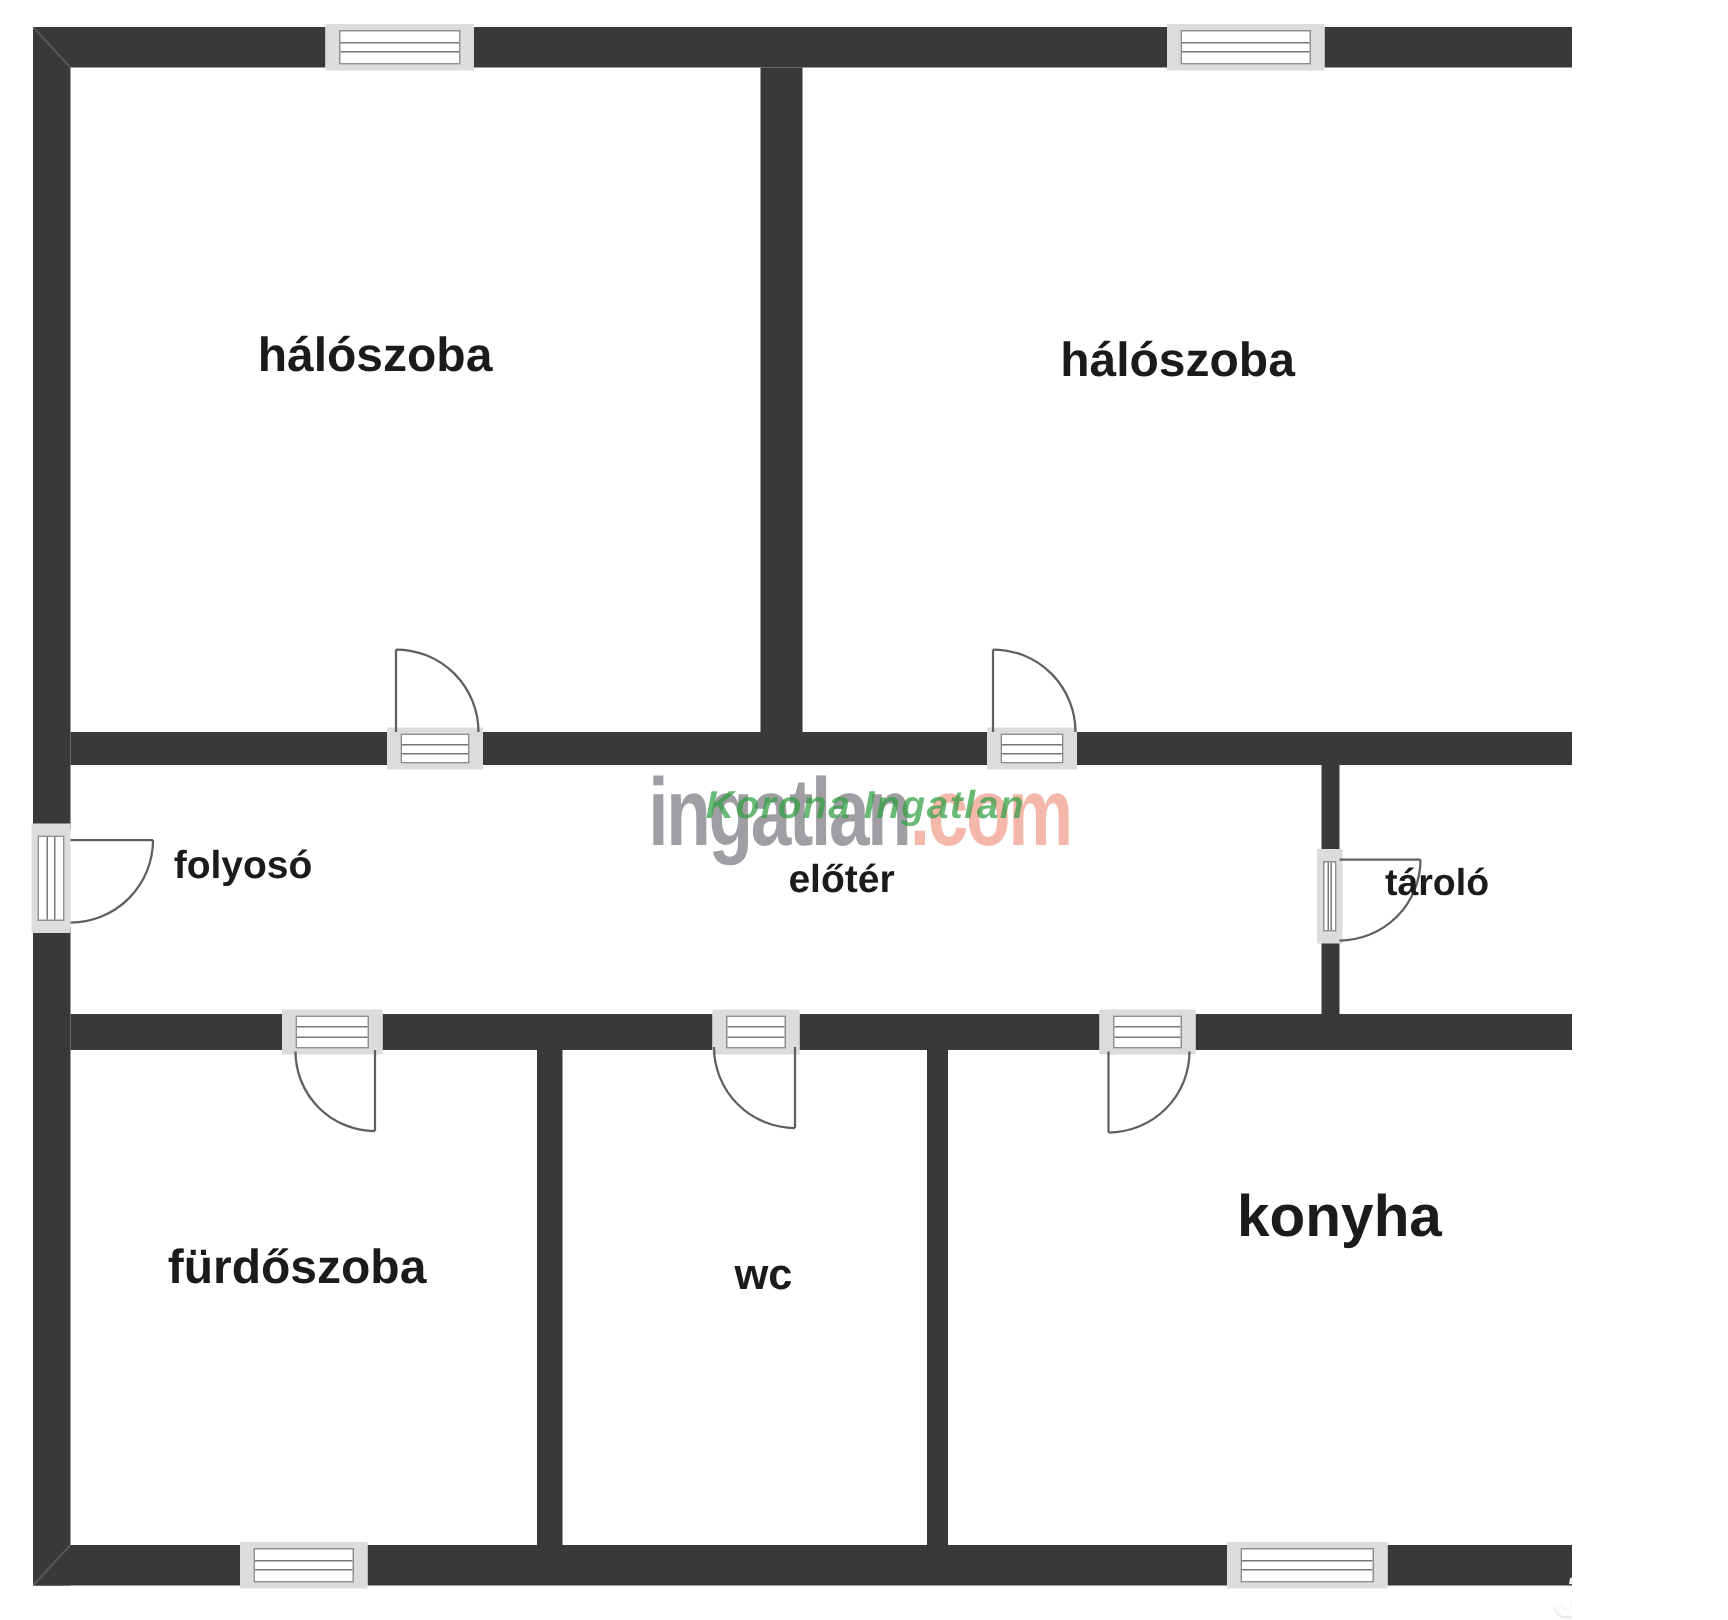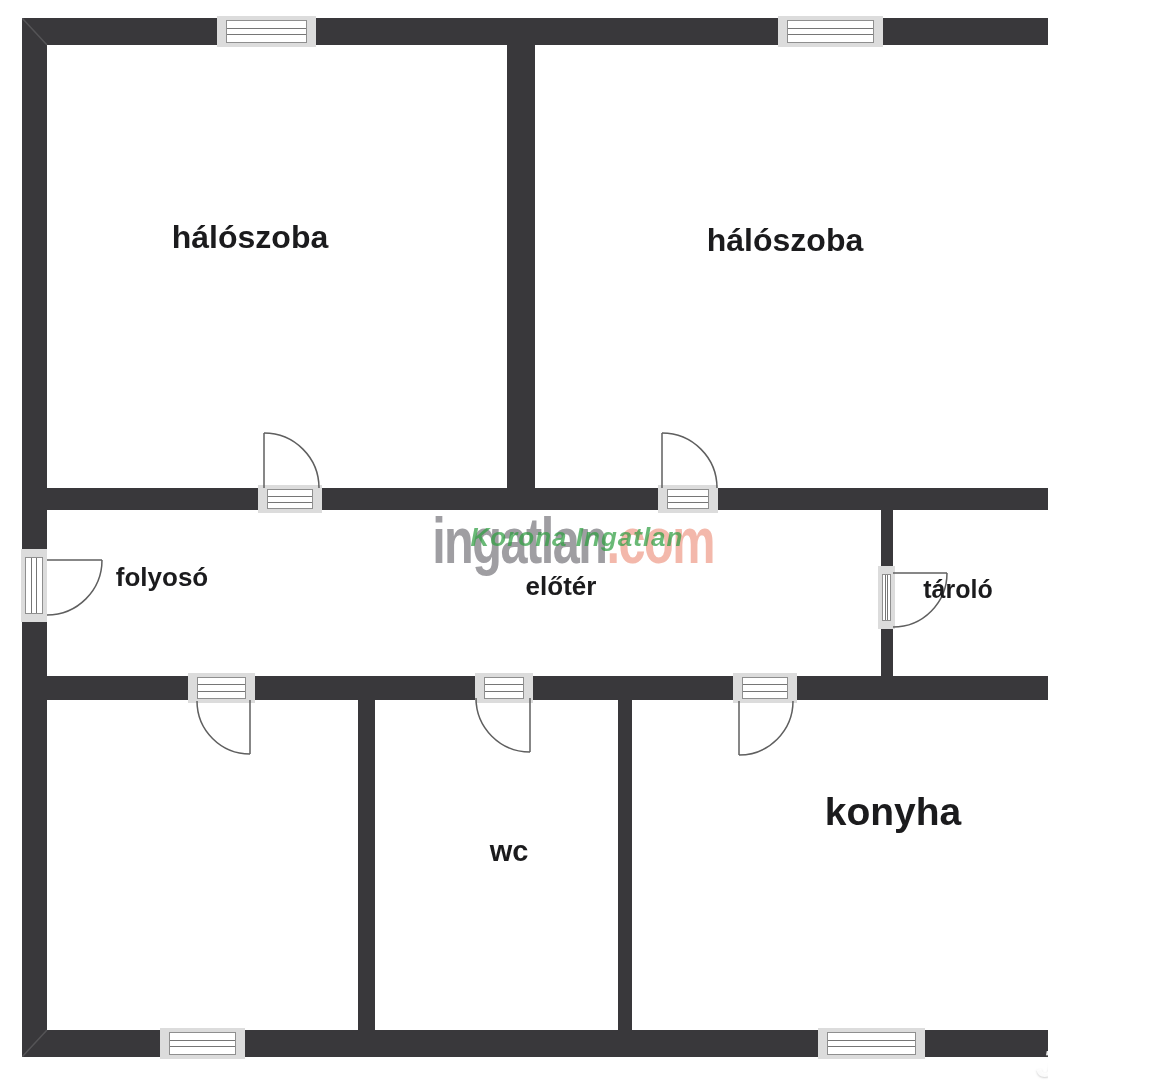--- a/index.html
+++ b/index.html
@@ -144,20 +144,21 @@
       <path d="M22 1057 L47 1030"></path>
       <path d="M1130 1057 L1104 1030"></path>
     </g>
   </svg>
 
   <div class="lbl" style="left:250px;top:237px;font-size:32px;">hálószoba</div>
   <div class="lbl" style="left:785px;top:240px;font-size:32px;">hálószoba</div>
   <div class="lbl" style="left:162px;top:577px;font-size:26px;">folyosó</div>
   <div class="lbl" style="left:561px;top:586px;font-size:26px;">előtér</div>
   <div class="lbl" style="left:958px;top:589px;font-size:25px;">tároló</div>
+  <div class="lbl" style="left:198px;top:845px;font-size:32px;">fürdőszoba</div>
   <div class="lbl" style="left:509px;top:851px;font-size:29px;">wc</div>
   <div class="lbl" style="left:857px;top:812px;font-size:39px;margin-left:36px;">konyha</div>
 
   <div class="wm-center">
     <span class="g">ingatlan</span><span class="c">.com</span>
   </div>
   <div class="wm-overlay">Korona Ingatlan</div>
   <div class="wm-corner">Jófogás</div>
 
 </div>

